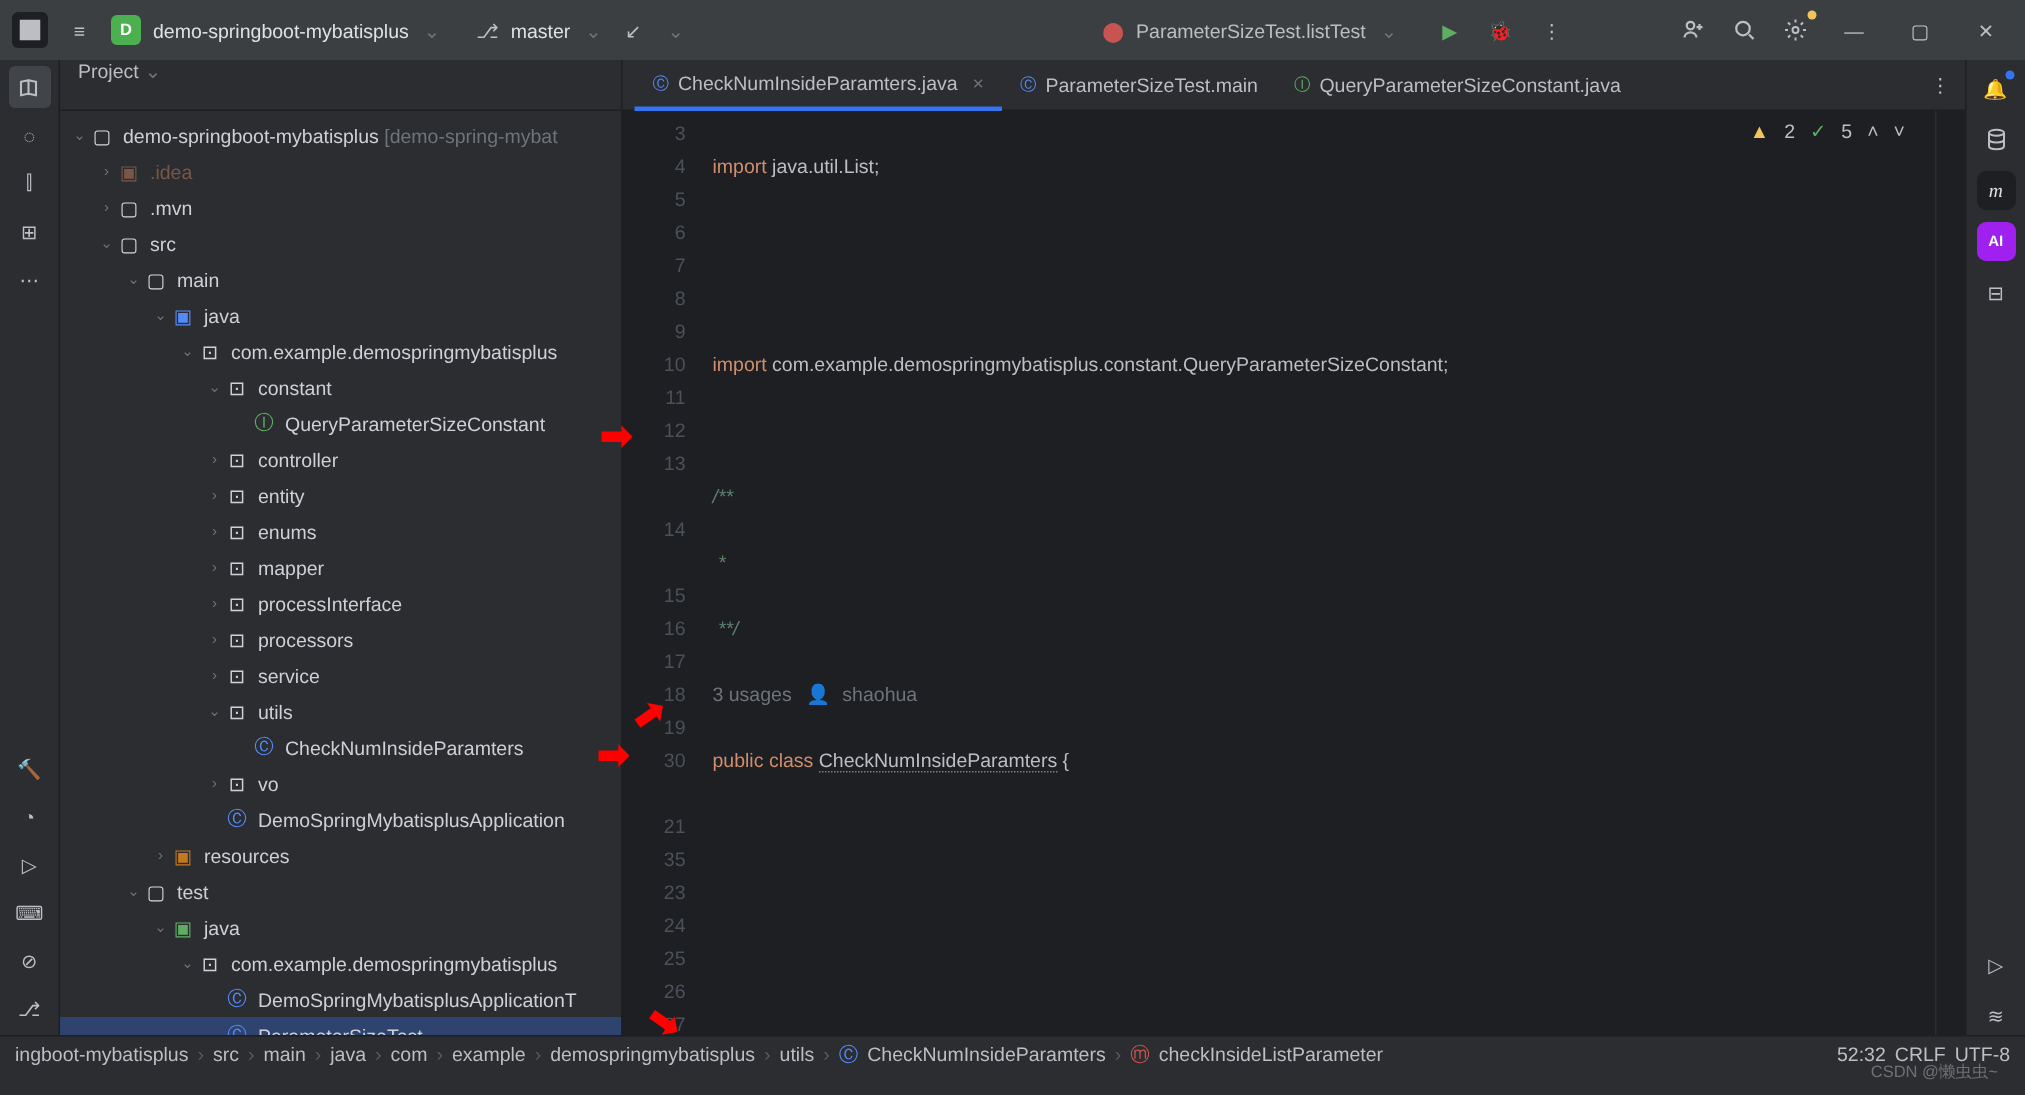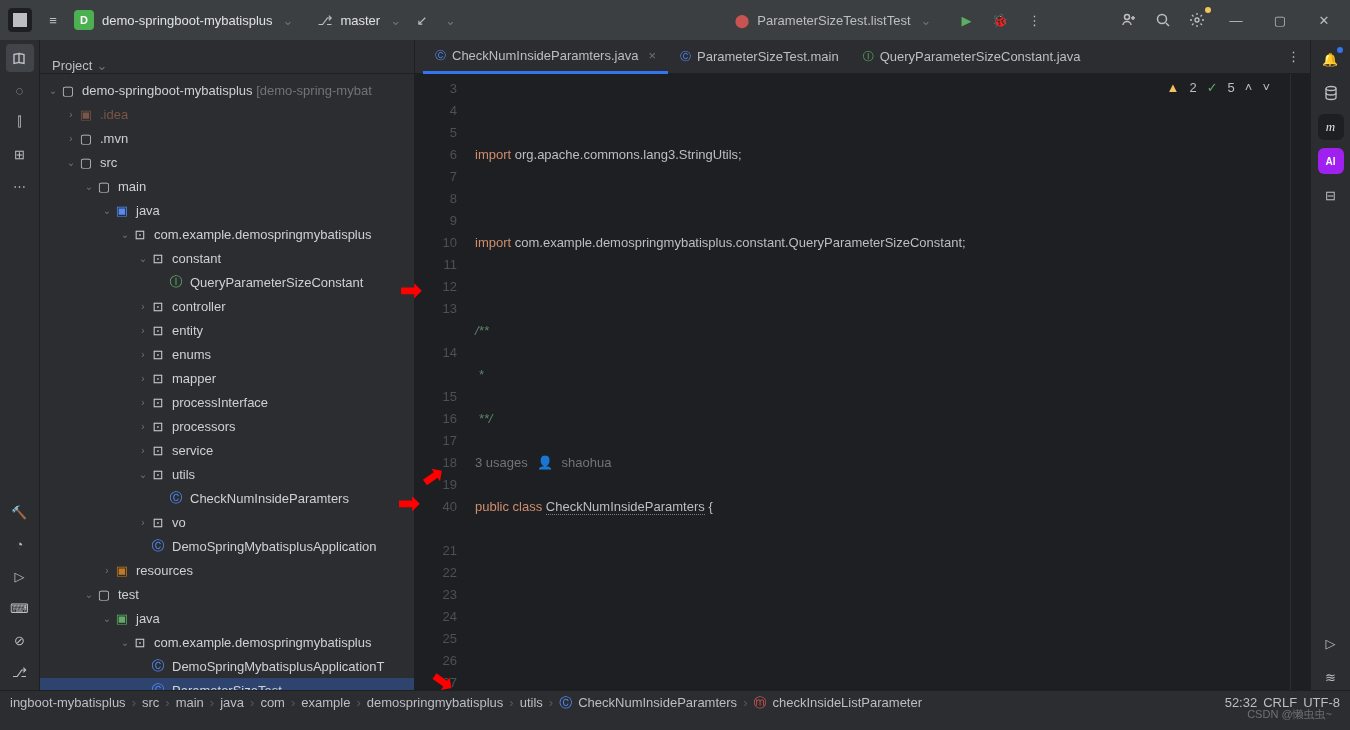--- a/index.html
+++ b/index.html
@@ -17,21 +17,21 @@
 .titlebar .gear-dot { position:relative; }
 .titlebar .gear-dot::after { content:""; position:absolute; top:0; right:-1px; width:6px; height:6px; background:#f2c55c; border-radius:50%; }
 
 .main-area { display:flex; height:650px; }
 .left-rail { width:40px; background:#2b2d30; border-right:1px solid #1e1f22; display:flex; flex-direction:column; align-items:center; padding-top:4px; }
 .left-rail .rail-ic { width:28px; height:28px; display:flex; align-items:center; justify-content:center; color:#bcbec4; margin-bottom:4px; cursor:pointer; border-radius:4px; }
 .left-rail .rail-ic.active { background:#414448; }
 .left-rail .rail-spacer { flex:1; }
 
 .project-panel { width:375px; background:#2b2d30; border-right:1px solid #1e1f22; display:flex; flex-direction:column; }
-.project-header { height:34px; display:flex; align-items:flex-end; padding:0 12px; border-bottom:1px solid #1e1f22; }
+.project-header { height:34px; display:flex; align-items:flex-start; padding:0 12px; border-bottom:1px solid #1e1f22; }
 .project-header .chev { color:#6f737a; margin-left:4px; }
 .tree { flex:1; overflow:hidden; padding-top:4px; }
 .tree-row { height:24px; display:flex; align-items:center; cursor:pointer; white-space:nowrap; }
 .tree-row.sel { background:#2e436e; }
 .tree-row .arrow { width:14px; text-align:center; color:#6f737a; font-size:10px; }
 .tree-row .ic { width:16px; margin-right:6px; text-align:center; }
 .tree-row .fld { color:#ced0d6; }
 .tree-row .dim { color:#6f737a; }
 .folder-ic { color:#ced0d6; }
 .folder-blue { color:#548af7; }
@@ -335,33 +335,33 @@
           <div class="ln">12</div>
           <div class="ln">13</div>
           <div class="ln"></div>
           <div class="ln">14</div>
           <div class="ln"></div>
           <div class="ln">15</div>
           <div class="ln">16</div>
           <div class="ln">17</div>
           <div class="ln">18</div>
           <div class="ln">19</div>
-          <div class="ln">40</div>
+          <div class="ln">30</div>
           <div class="ln"></div>
           <div class="ln" style="position:relative">21</div>
-          <div class="ln">22</div>
+          <div class="ln">35</div>
           <div class="ln">23</div>
           <div class="ln">24</div>
           <div class="ln">25</div>
           <div class="ln">26</div>
           <div class="ln">27</div>
       </div>
       <div class="code">
+<div class="line"><span class="kw">import</span><span> java.util.List;</span></div>
 <div class="line"></div>
-<div class="line"><span class="kw">import</span><span> org.apache.commons.lang3.StringUtils;</span></div>
 <div class="line"></div>
 <div class="line"><span class="kw">import</span><span> com.example.demospringmybatisplus.constant.QueryParameterSizeConstant;</span></div>
 <div class="line"></div>
 <div class="line comg">/**</div>
 <div class="line comg"> *</div>
 <div class="line comg"> **/</div>
 <div class="usage-hint"><span>3 usages</span><span class="pers">👤 <span>shaohua</span></span></div>
 <div class="line"><span class="kw">public</span> <span class="kw">class</span> <span class="classname">CheckNumInsideParamters</span><span> {</span></div>
 <div class="line"></div>
 

